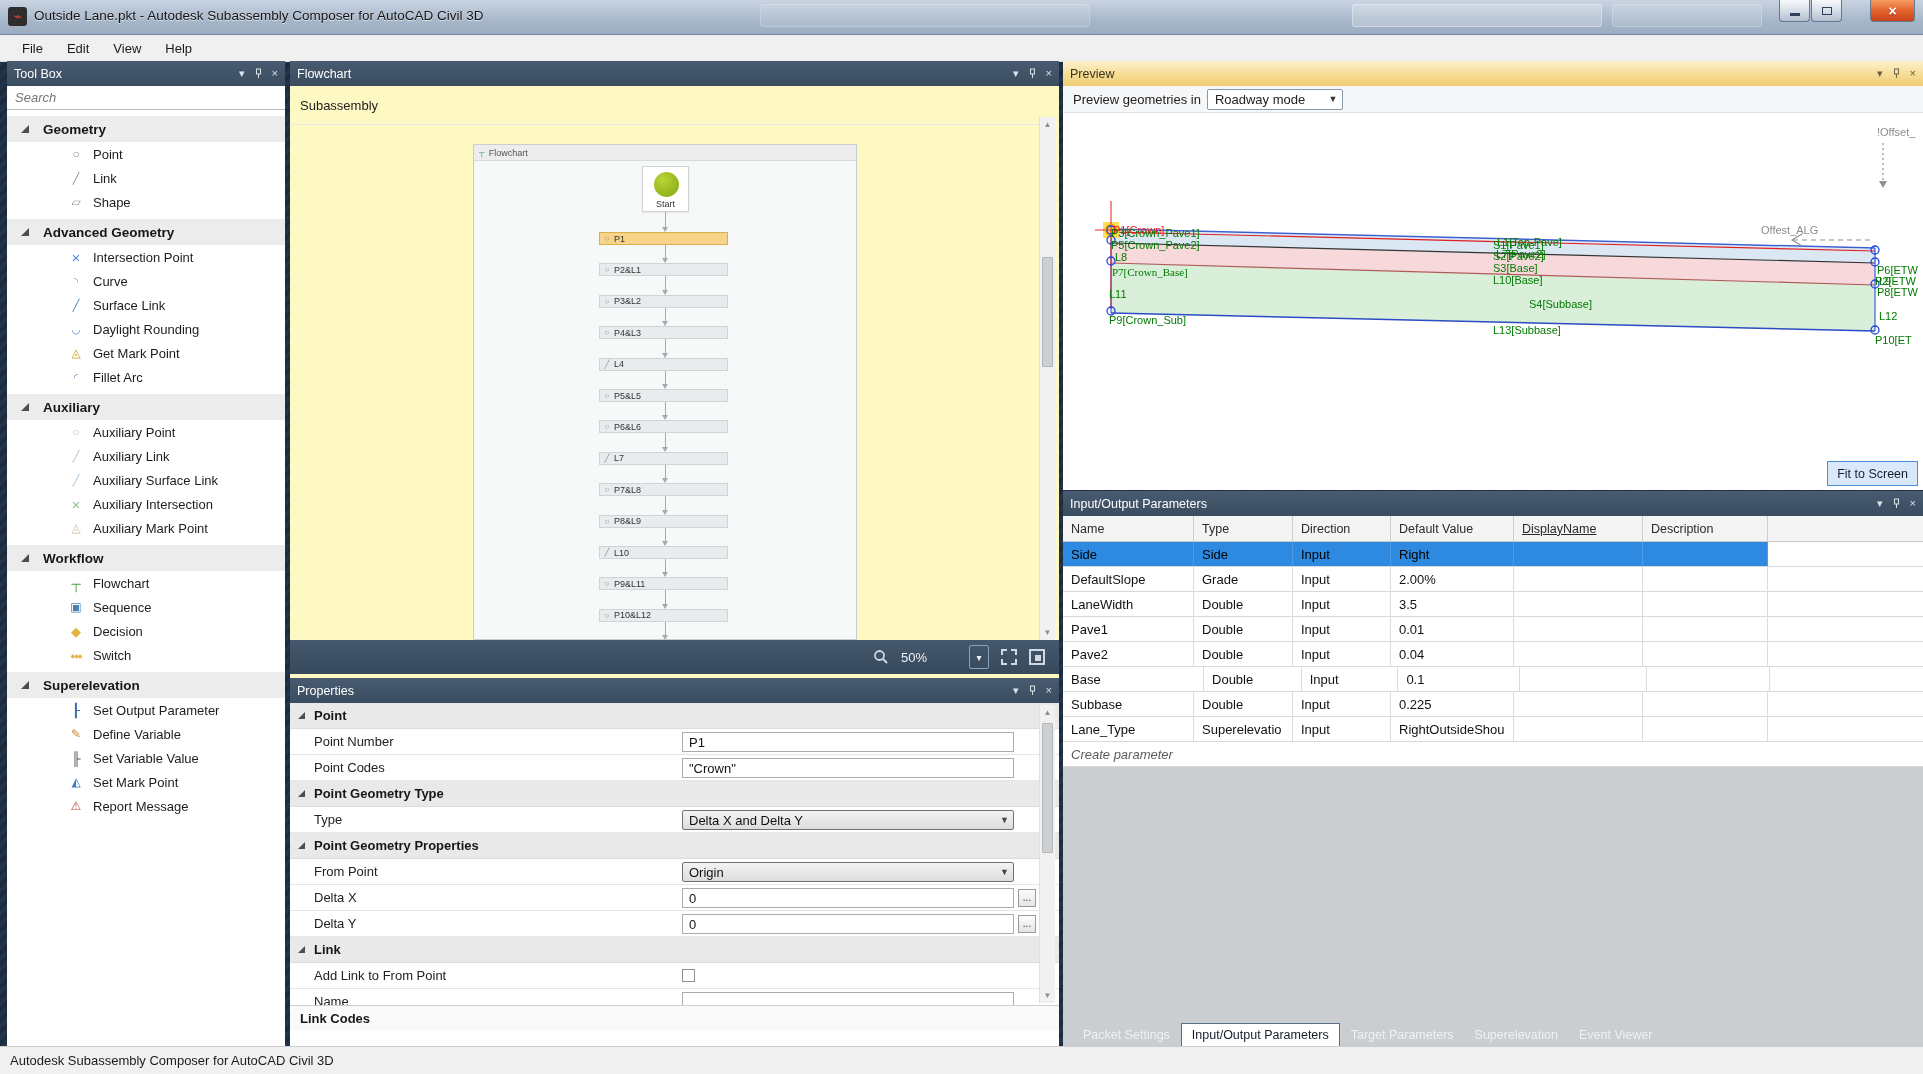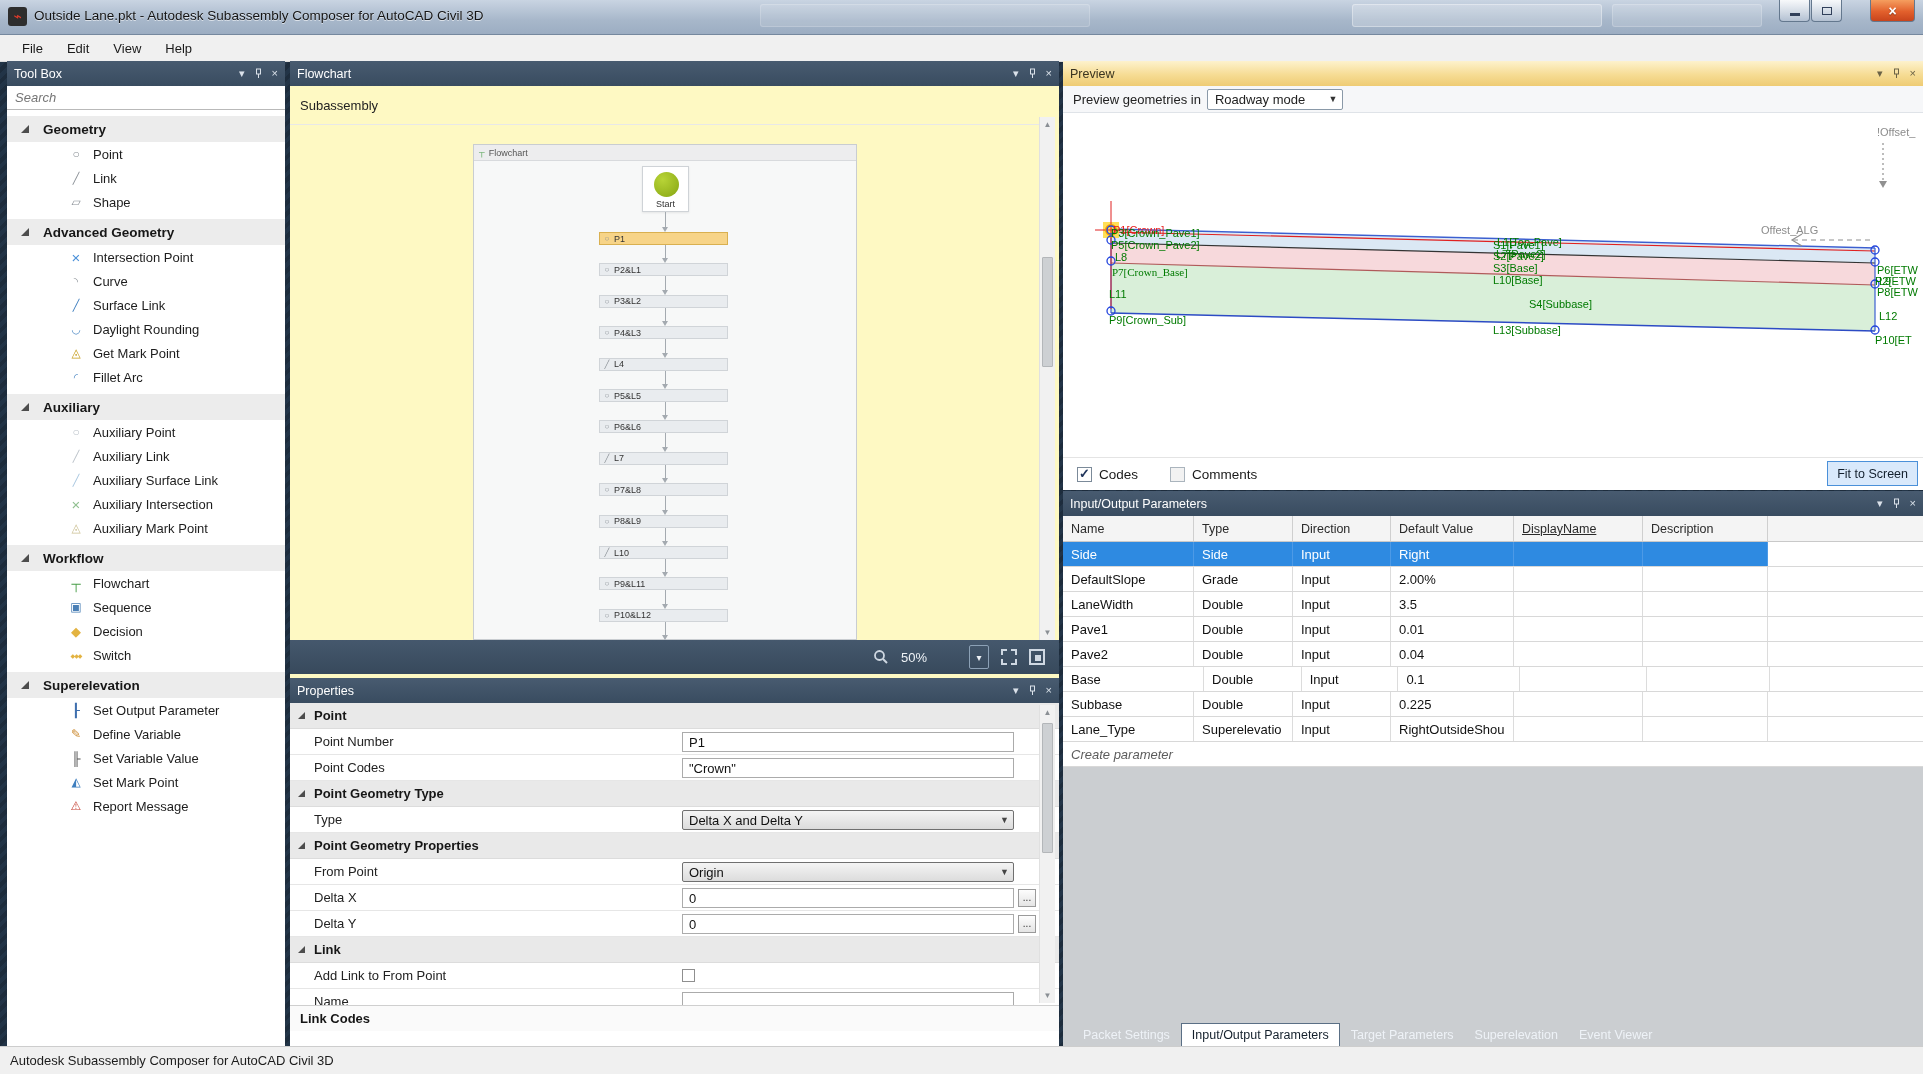--- a/index.html
+++ b/index.html
@@ -93,21 +93,21 @@
   .cb.on::after{content:"✓";position:absolute;left:1px;top:-2px;font-size:13px;font-weight:bold;color:#22365c;}
   .cb.off{background:#f2f2f2;border-color:#aab4bd;}
   .fit-btn{position:absolute;right:5px;top:400px;height:25px;padding:0 9px;border:1px solid #4a90d9;background:#d9e9fb;font-size:12.5px;color:#13202e;display:flex;align-items:center;}
 
   
   .io-table{position:absolute;left:0;top:25px;right:0;}
   .io-hrow{display:flex;height:26px;background:#f4f4f4;border-bottom:1px solid #c9c9c9;}
   .io-hcell{border-right:1px solid #cfcfcf;font-size:12.5px;color:#2a2a2a;display:flex;align-items:center;padding-left:8px;}
   .io-row{display:flex;height:25px;background:#fff;border-bottom:1px solid #d8d8d8;}
   .io-cell{border-right:1px solid #dcdcdc;font-size:13px;color:#111;display:flex;align-items:center;padding-left:8px;white-space:nowrap;overflow:hidden;}
-  .io-row.sel .io-cell{background:#2e8ae1;color:#ffffff;border-right-color:#4d9ae6;}
+  .io-row.sel .io-cell{background:#2e8ae1;color:#000000;border-right-color:#4d9ae6;}
   .io-row.sel .io-cell.filler{background:#fff;}
   .io-row.create .io-cell{font-style:italic;color:#5c5c5c;border-right:none;}
   .tabs-bar{position:absolute;left:0;right:0;bottom:0;height:23px;display:flex;align-items:stretch;padding-left:10px;gap:1px;background:transparent;}
   .tab{padding:0 10px;font-size:12.5px;color:#eef2f7;display:flex;align-items:center;white-space:nowrap;}
   .tab.active{background:#fff;color:#14202c;border:1px solid #5a6f85;border-bottom:none;}
 
   
   .statusbar{position:absolute;left:0;bottom:0;width:100%;height:28px;background:#f0f0f0;border-top:1px solid #cdcdcd;display:flex;align-items:center;padding-left:10px;font-size:13px;color:#1c1c1c;}
 </style>
 </head>
@@ -551,27 +551,20 @@
         <span class="pv-lab lab-green" style="left: 430px; top: 212px;">L13[Subbase]</span>
         <span class="pv-lab lab-green" style="left: 812px; top: 139px; margin-top: 24px;">P2[ETW</span>
         <span class="pv-lab lab-green" style="left: 860px; top: 142px; padding-left: 8px;">P4[ETW</span>
         <span class="pv-lab lab-green" style="left: 814px; top: 152px;">P6[ETW</span>
         <span class="pv-lab lab-green" style="left: 816px; top: 163px;">L9</span>
         <span class="pv-lab lab-green" style="left: 814px; top: 174px;">P8[ETW</span>
         <span class="pv-lab lab-green" style="left: 816px; top: 198px;">L12</span>
         <span class="pv-lab lab-green" style="left: 812px; top: 222px;">P10[ET</span>
       </div>
   </div>
-  <div class="pv-codes">
-    <span class="cb on"></span>
-    <span>Codes</span>
-    <span style="width:18px;"></span>
-    <span class="cb off"></span>
-    <span>Comments</span>
-  </div>
   <div class="fit-btn">
     <span>Fit to Screen</span>
   </div>
 </div>
 
 <div class="panel" id="io-panel" style="left:1063px;top:491px;right:0;bottom:28px;background:#cbced1;">
   <div class="phdr">
     <span class="pt">Input/Output Parameters</span>
     <span class="phicons">
       <span>▾</span>

